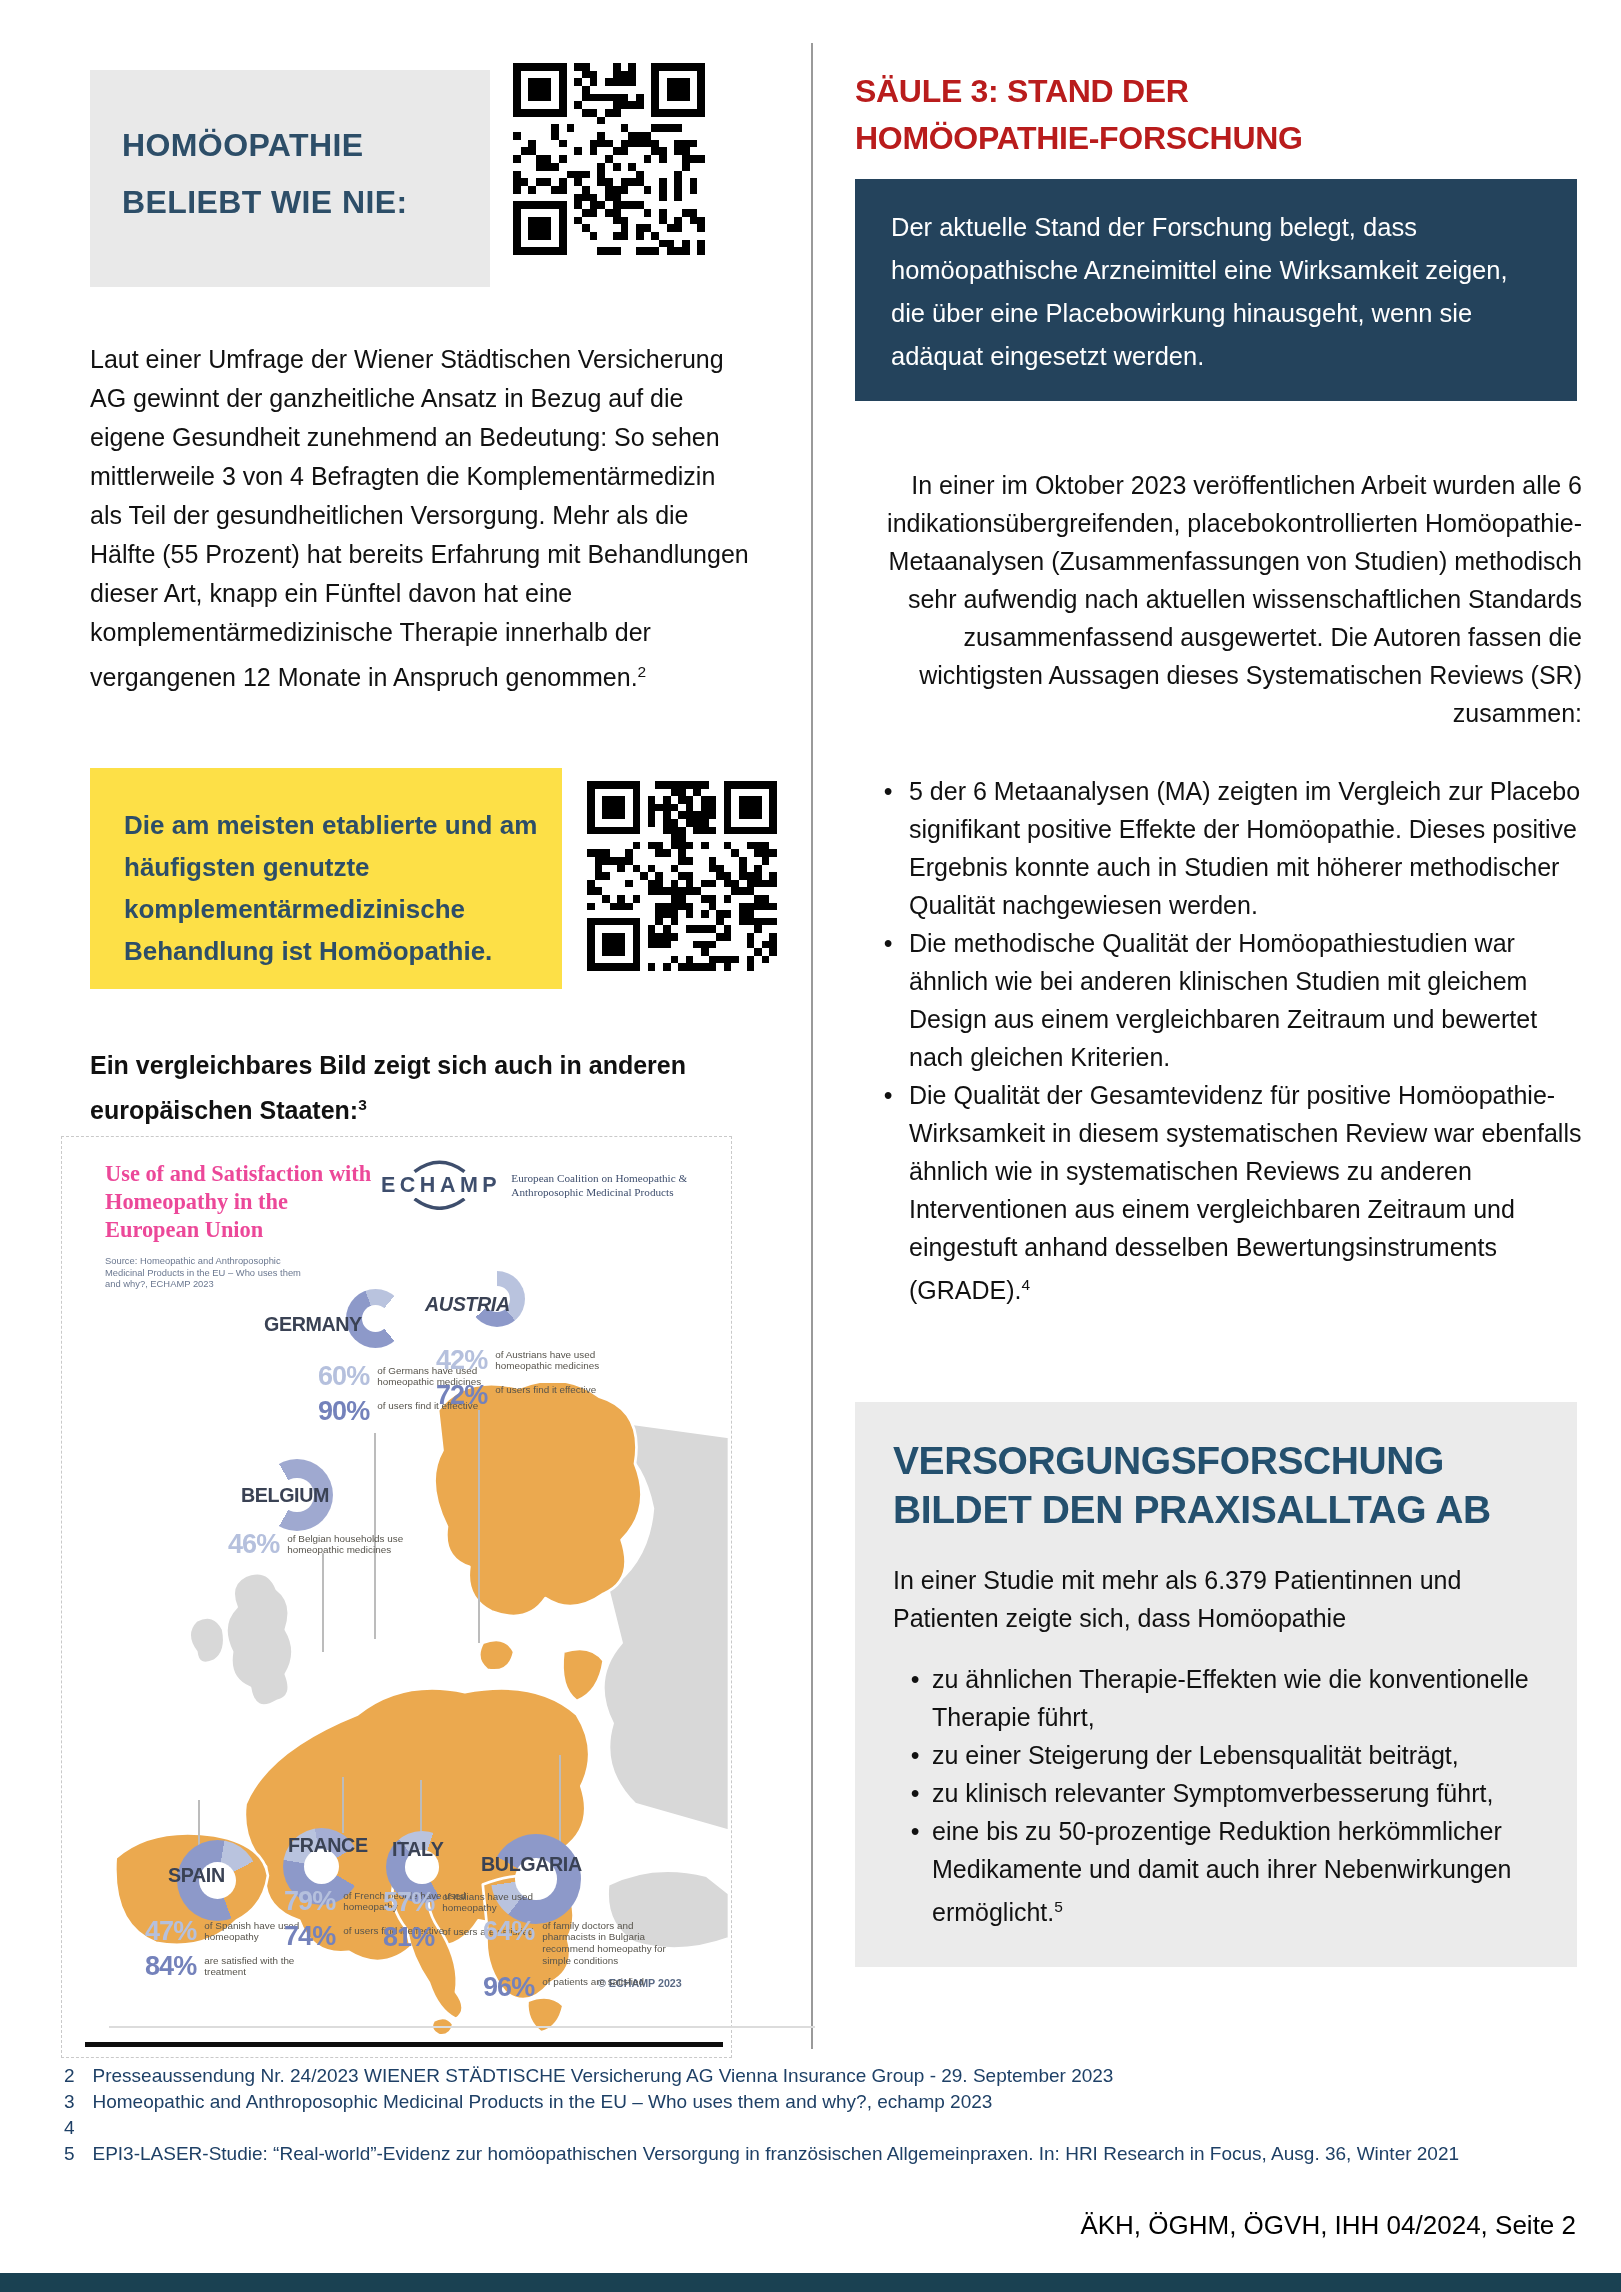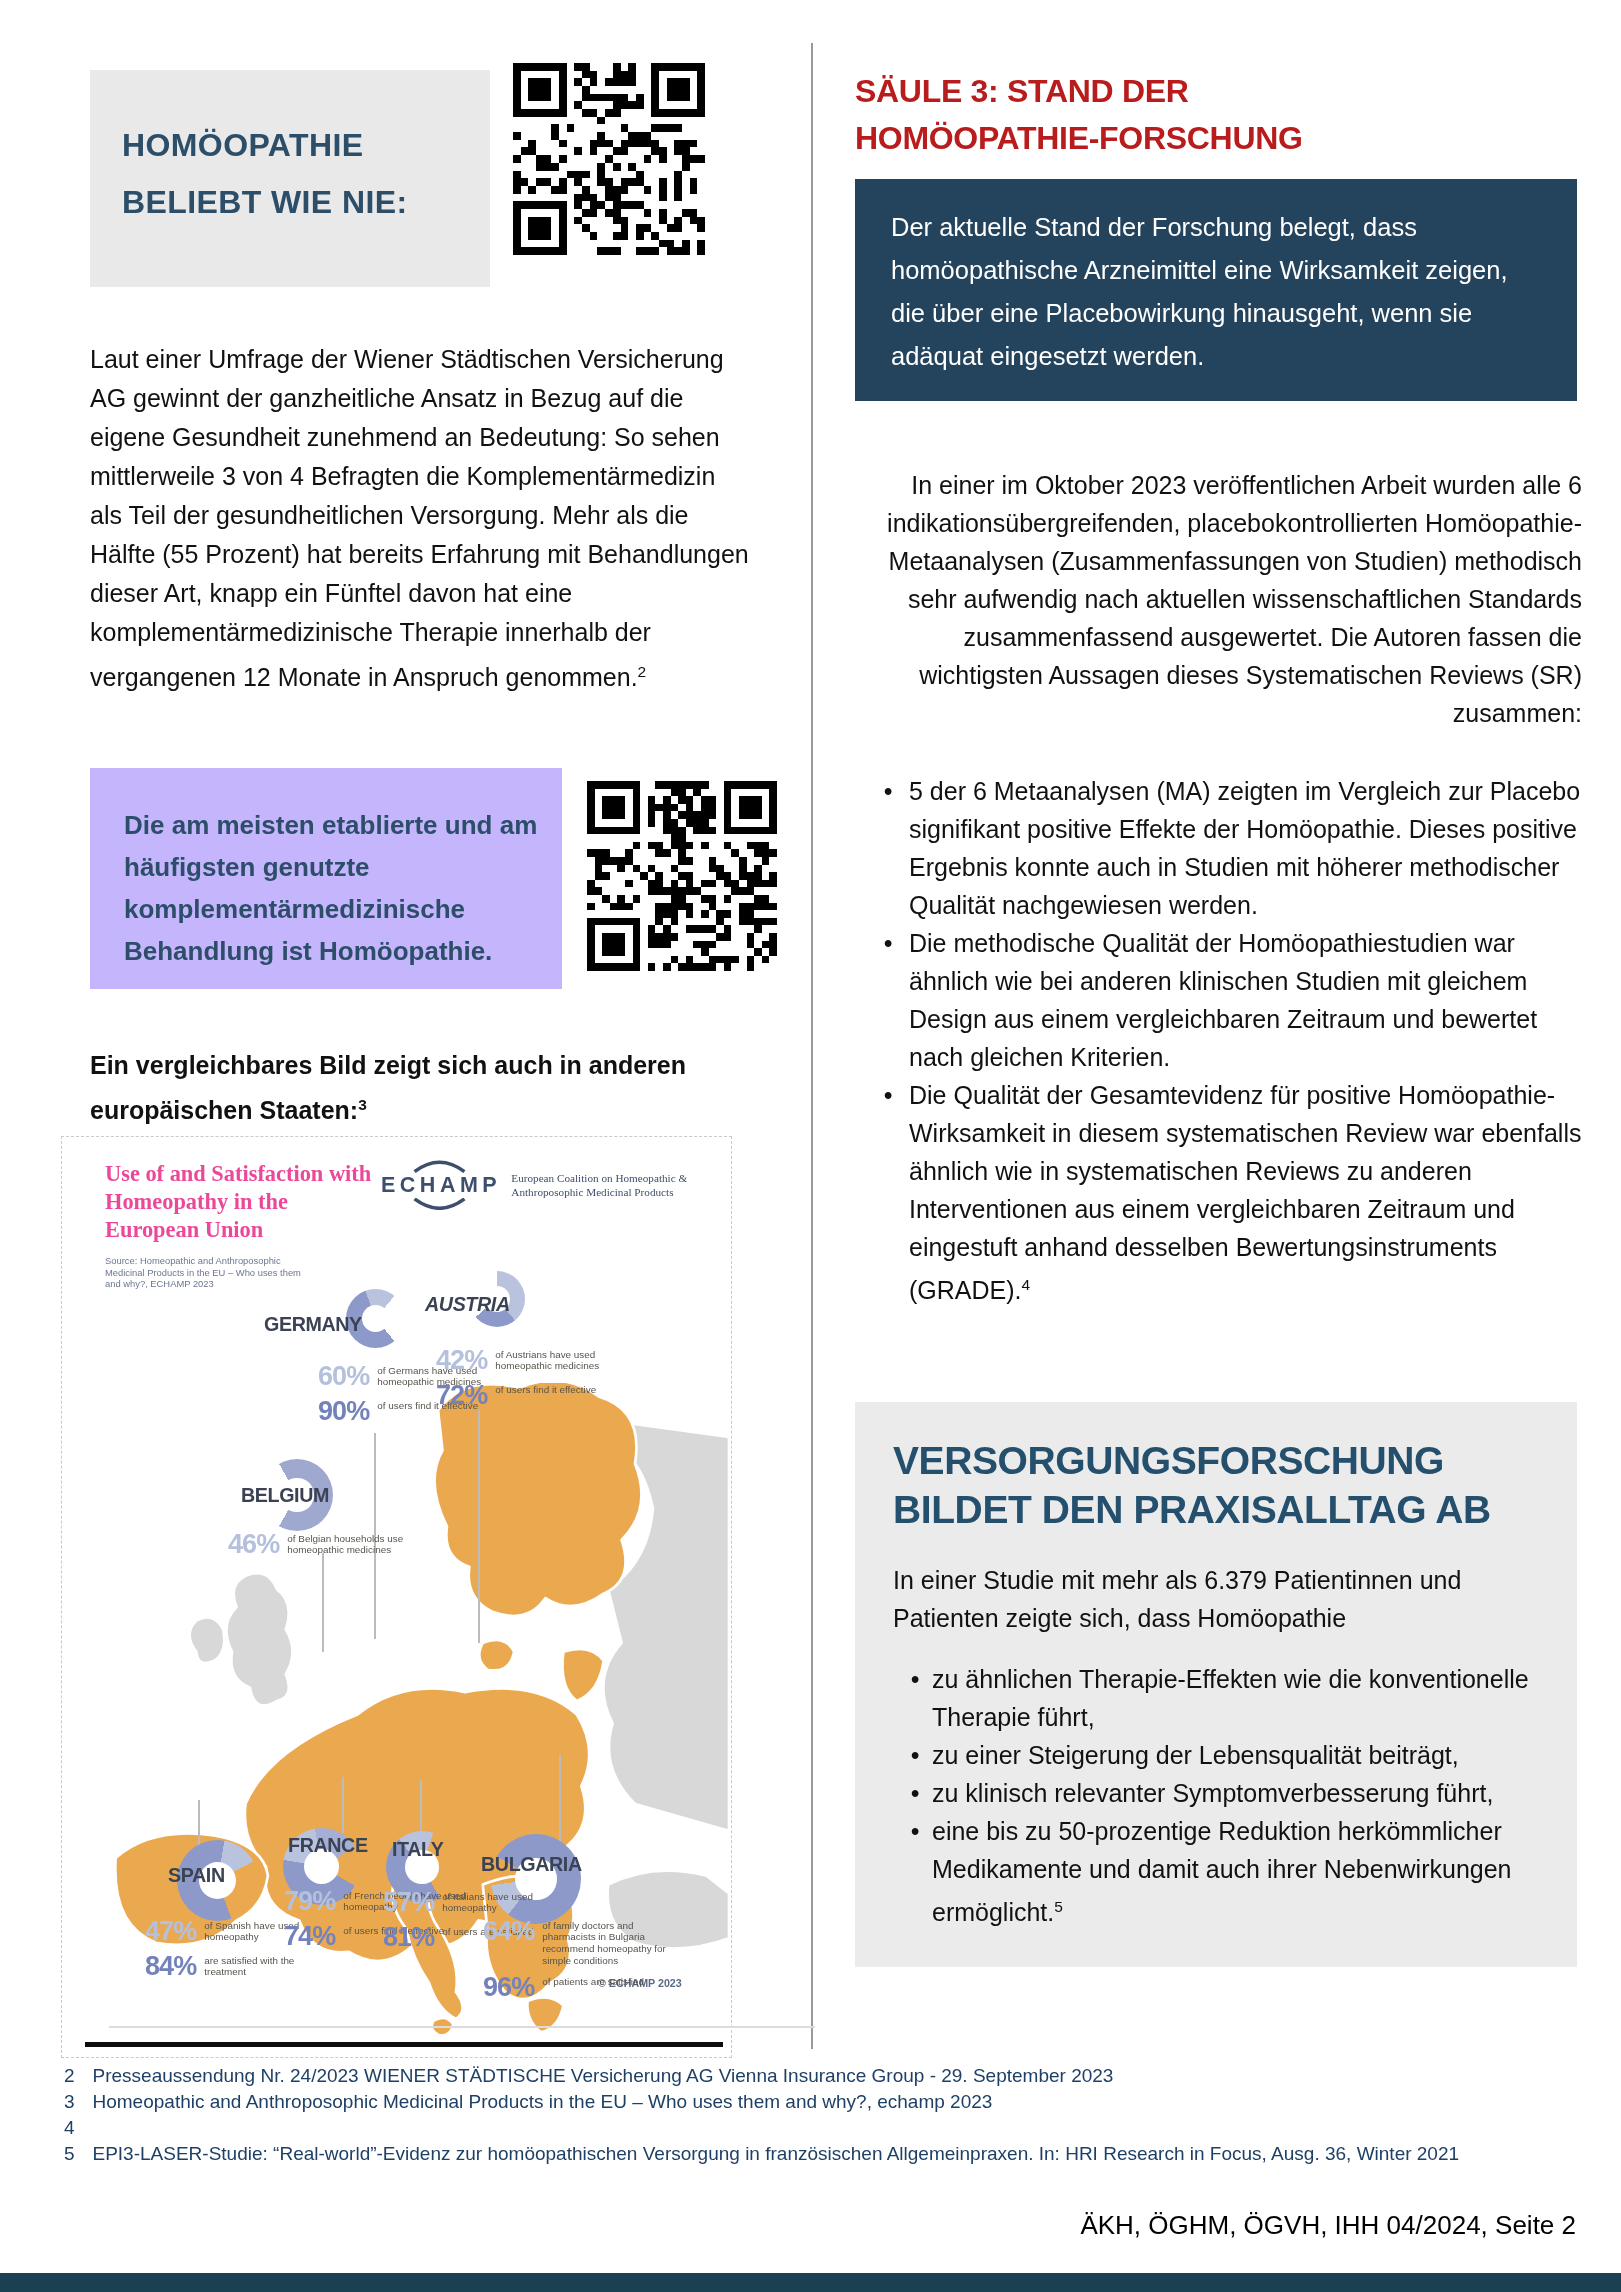--- a/index.html
+++ b/index.html
@@ -15,21 +15,21 @@
   .headline-box h1{margin:0;padding:47px 25px 0 32px;font-size:32px;line-height:57px;
        color:#2d4e68;font-weight:bold;letter-spacing:0.4px;}
   .qr{background:#fff;}
   .qr1{left:513px;top:63px;width:192px;height:192px;}
   .qr2{left:587px;top:781px;width:190px;height:190px;}
 
   .body-text{font-size:25px;line-height:39px;color:#111;}
   .intro{left:90px;top:315px;width:663px;}
   sup{font-size:.62em;}
 
-  .quote-box{left:90px;top:768px;width:472px;height:221px;background:#c4b5fd;}
+  .quote-box{left:90px;top:768px;width:472px;height:221px;background:#fde047;}
   .quote-box p{margin:0;padding:36px 23px 0 34px;font-size:26px;line-height:42px;
        font-weight:bold;color:#2d4e68;}
 
   .map-lead{left:90px;top:1021px;width:627px;font-weight:bold;}
 
   
   .infographic{left:61px;top:1136px;width:669px;height:920px;border:1.8px dashed #c9c9c9;
        background:#fff;}
   .ig-title{left:43px;top:23px;width:278px;font-family:"Liberation Serif",serif;
        font-weight:bold;font-size:22.4px;line-height:28px;color:#ec4899;}

